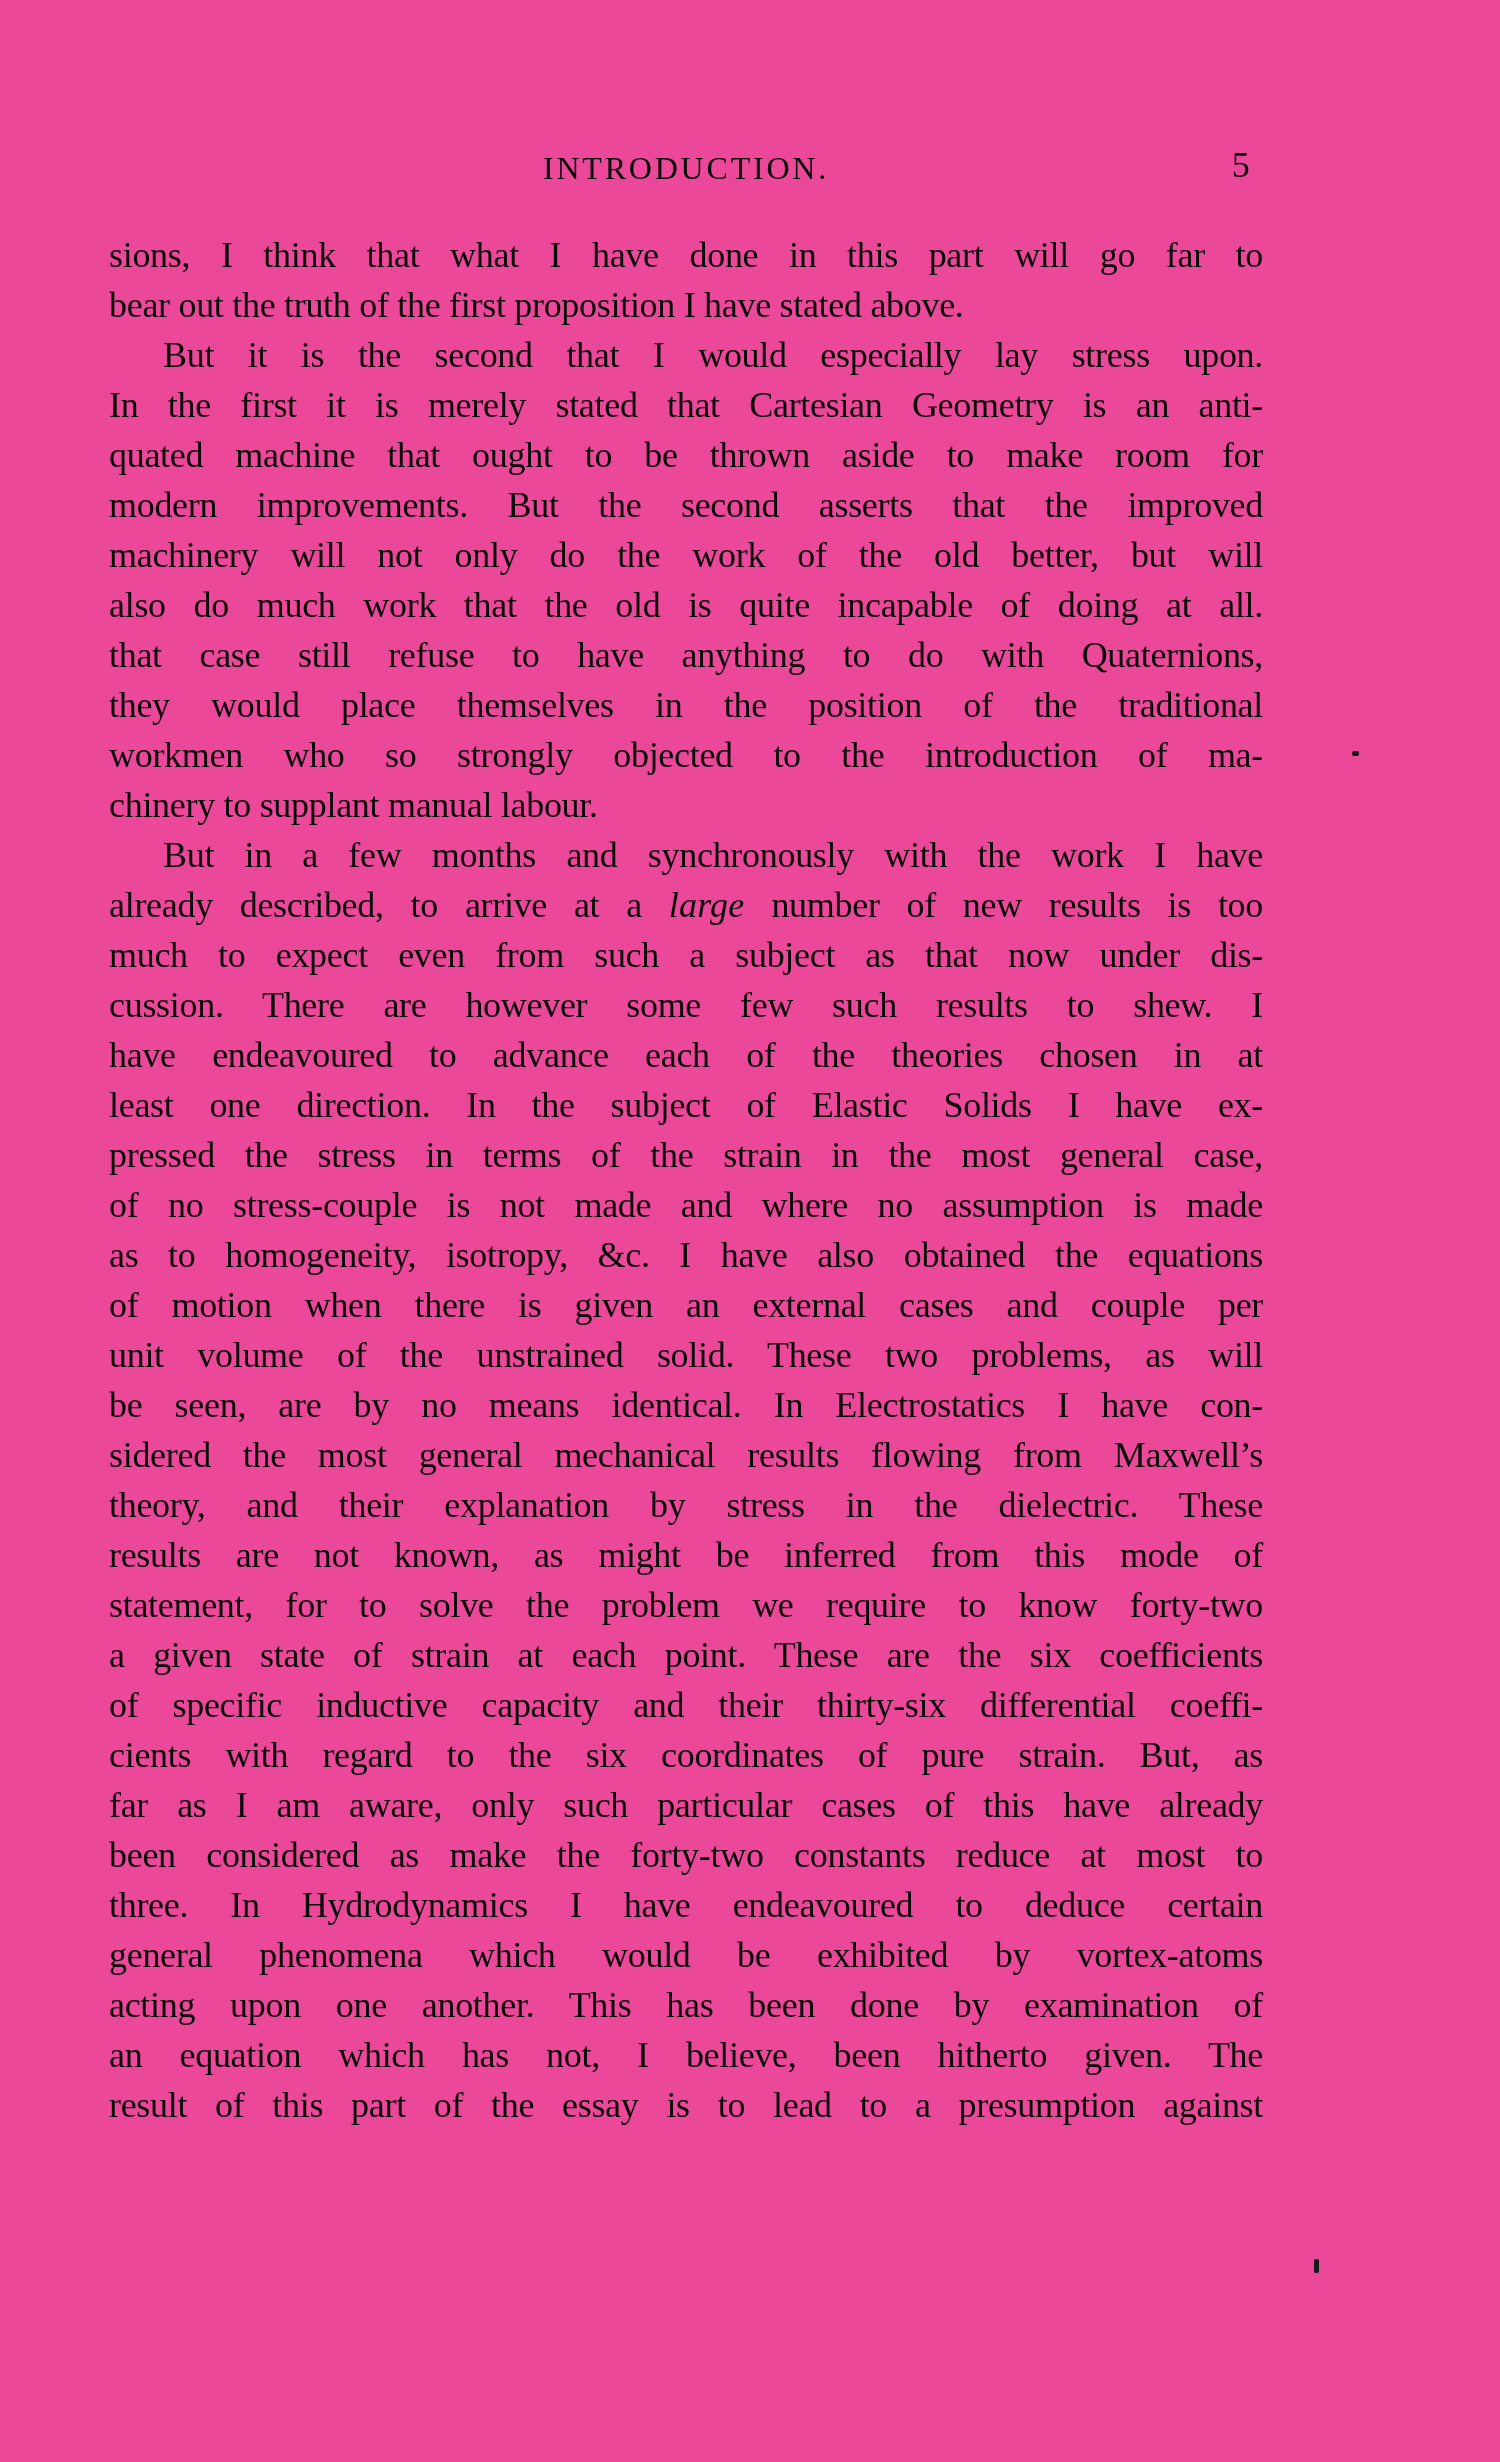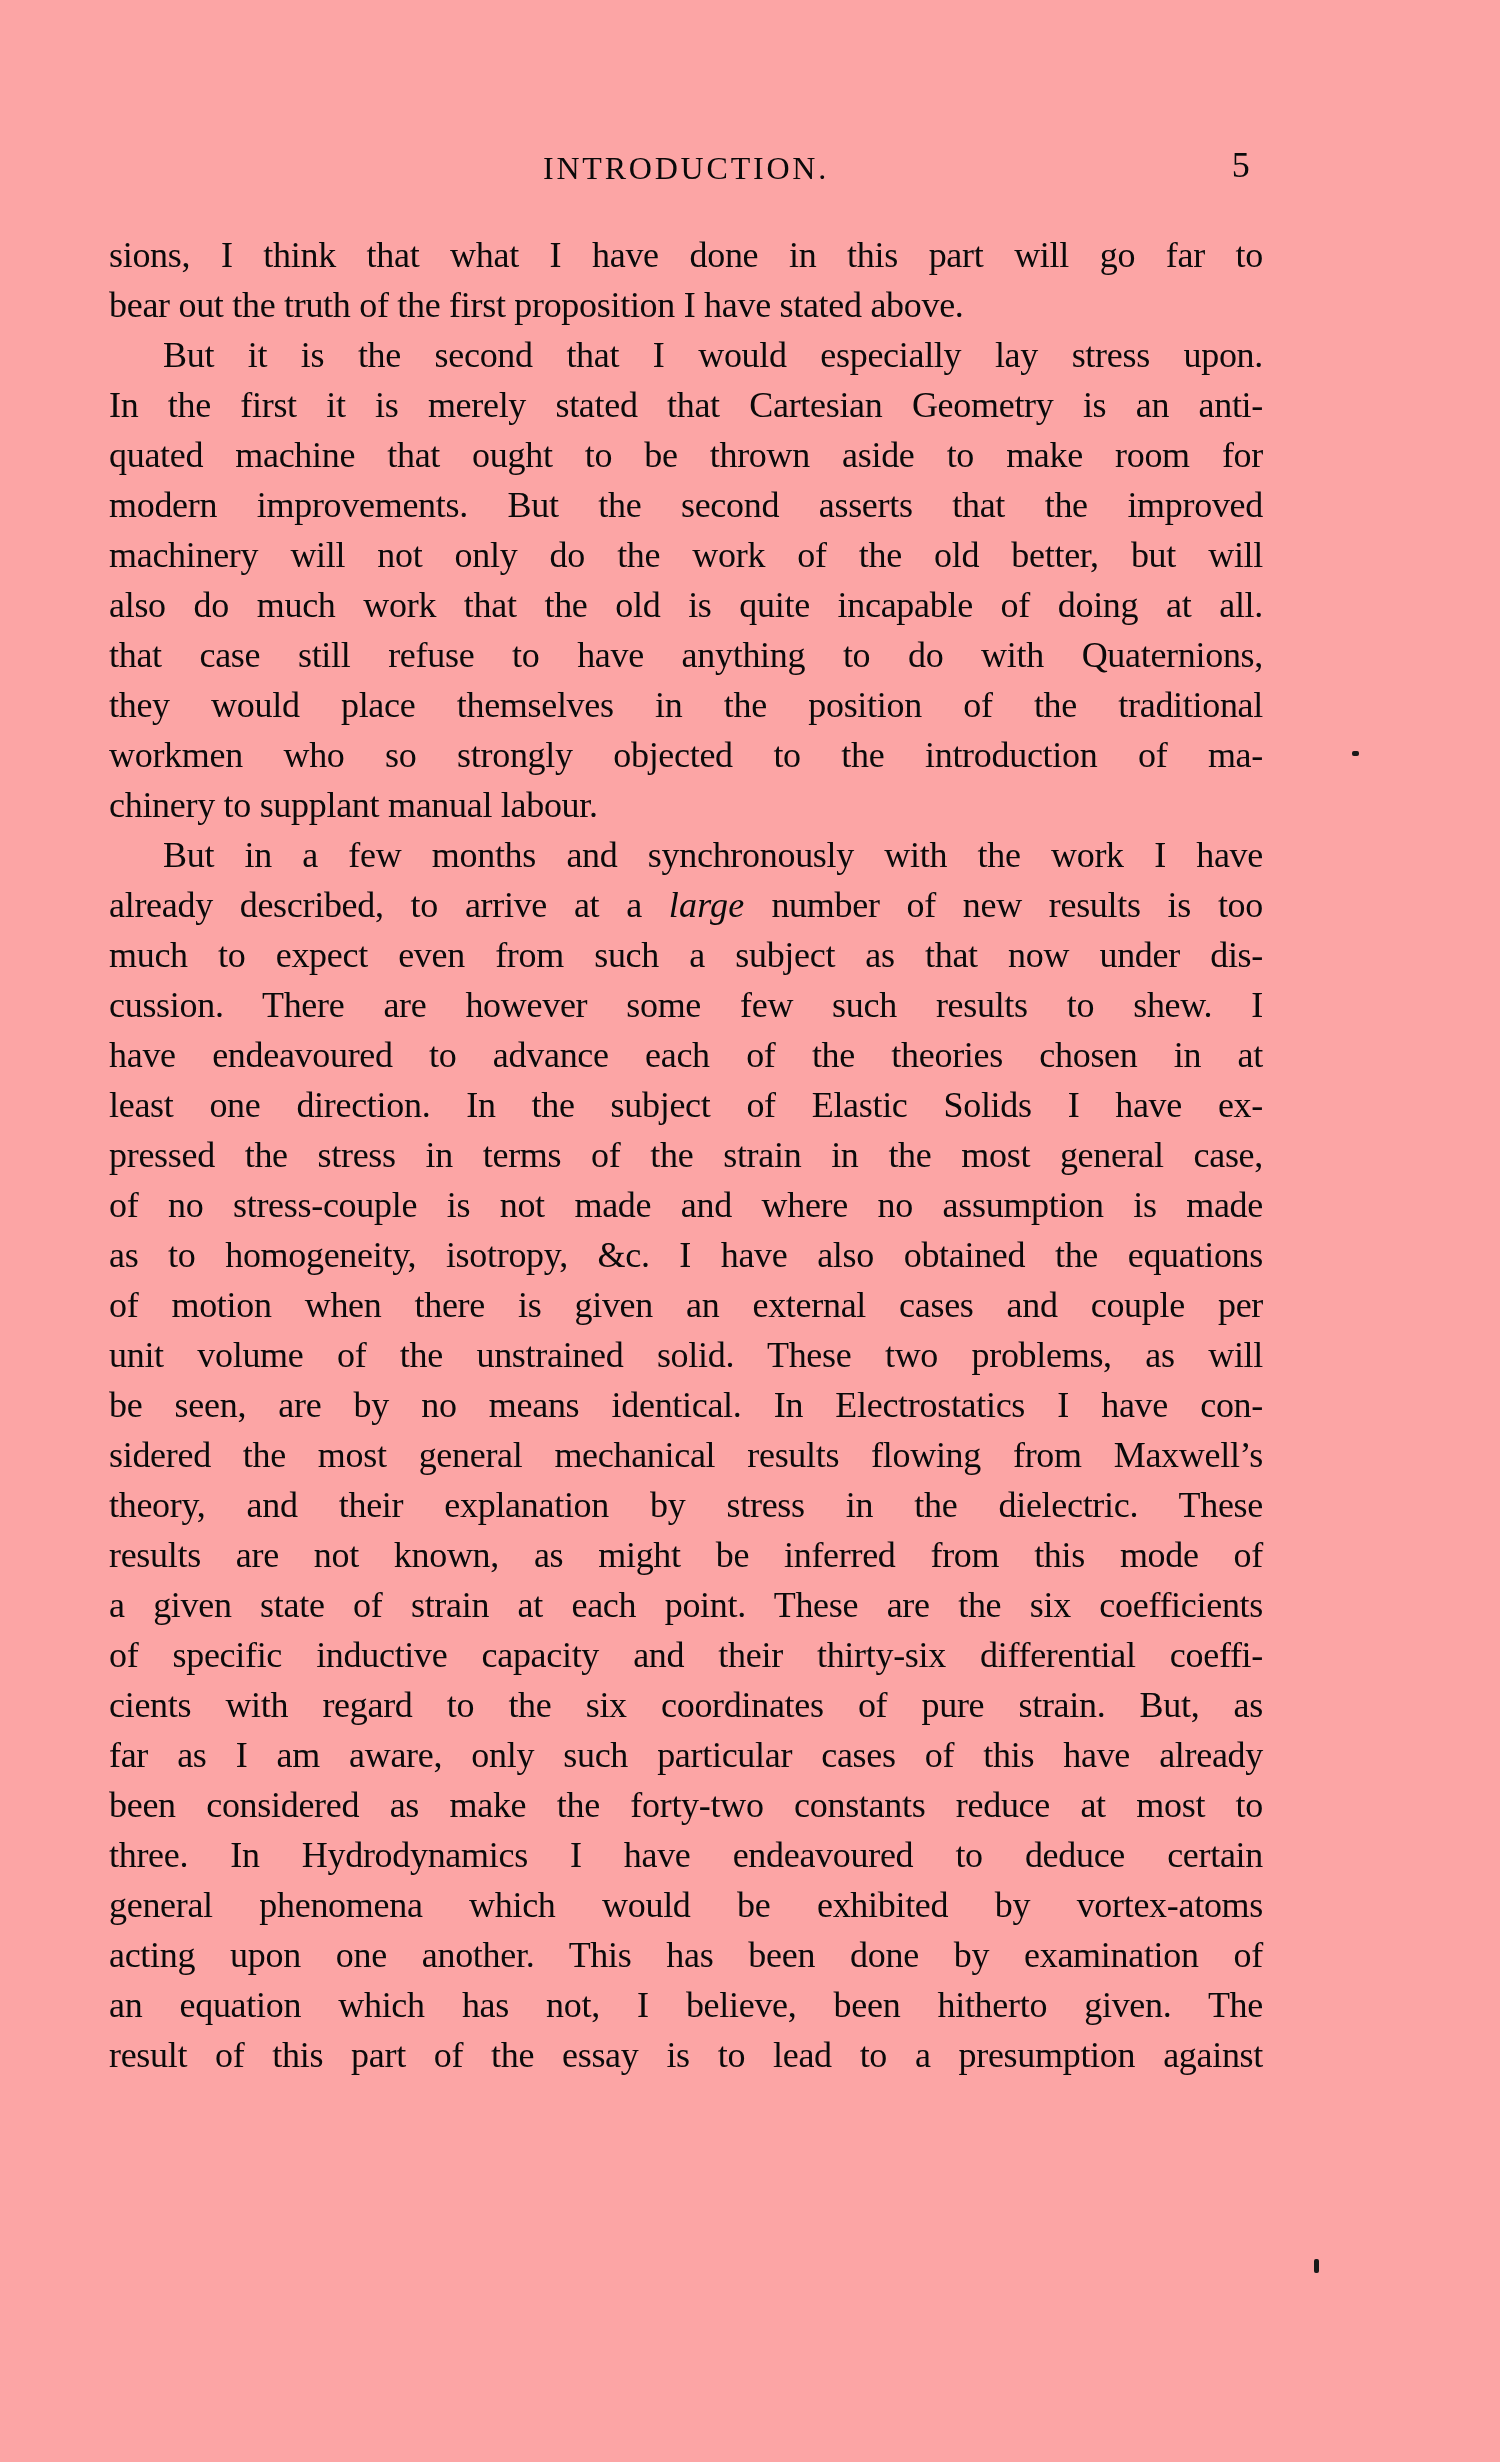--- a/index.html
+++ b/index.html
@@ -4,21 +4,21 @@
 <style>
   html, body {
     margin: 0;
     padding: 0;
     background: #e8e8e8;
   }
   .page {
     position: relative;
     width: 1500px;
     height: 2462px;
-    background: #fca5a5;
+    background: #ec4899;
     color: #0a0a0a;
     font-family: "Liberation Serif", serif;
     overflow: hidden;
   }
   .running-head {
     position: absolute;
     top: 150px;
     left: 109px;
     width: 1154px;
     height: 42px;
@@ -110,20 +110,21 @@
       <div class="line">least one direction.  In the subject of Elastic Solids I have ex-</div>
       <div class="line">pressed the stress in terms of the strain in the most general case,</div>
       <div class="line">of no stress-couple is not made and where no assumption is made</div>
       <div class="line">as to homogeneity, isotropy, &amp;c.  I have also obtained the equations</div>
       <div class="line">of motion when there is given an external cases and couple per</div>
       <div class="line">unit volume of the unstrained solid.  These two problems, as will</div>
       <div class="line">be seen, are by no means identical.  In Electrostatics I have con-</div>
       <div class="line">sidered the most general mechanical results flowing from Maxwell’s</div>
       <div class="line">theory, and their explanation by stress in the dielectric.  These</div>
       <div class="line">results are not known, as might be inferred from this mode of</div>
+      <div class="line">statement, for to solve the problem we require to know forty-two</div>
       <div class="line">a given state of strain at each point.  These are the six coefficients</div>
       <div class="line">of specific inductive capacity and their thirty-six differential coeffi-</div>
       <div class="line">cients with regard to the six coordinates of pure strain.  But, as</div>
       <div class="line">far as I am aware, only such particular cases of this have already</div>
       <div class="line">been considered as make the forty-two constants reduce at most to</div>
       <div class="line">three.  In Hydrodynamics I have endeavoured to deduce certain</div>
       <div class="line">general phenomena which would be exhibited by vortex-atoms</div>
       <div class="line">acting upon one another.  This has been done by examination of</div>
       <div class="line">an equation which has not, I believe, been hitherto given.  The</div>
       <div class="line">result of this part of the essay is to lead to a presumption against</div>

